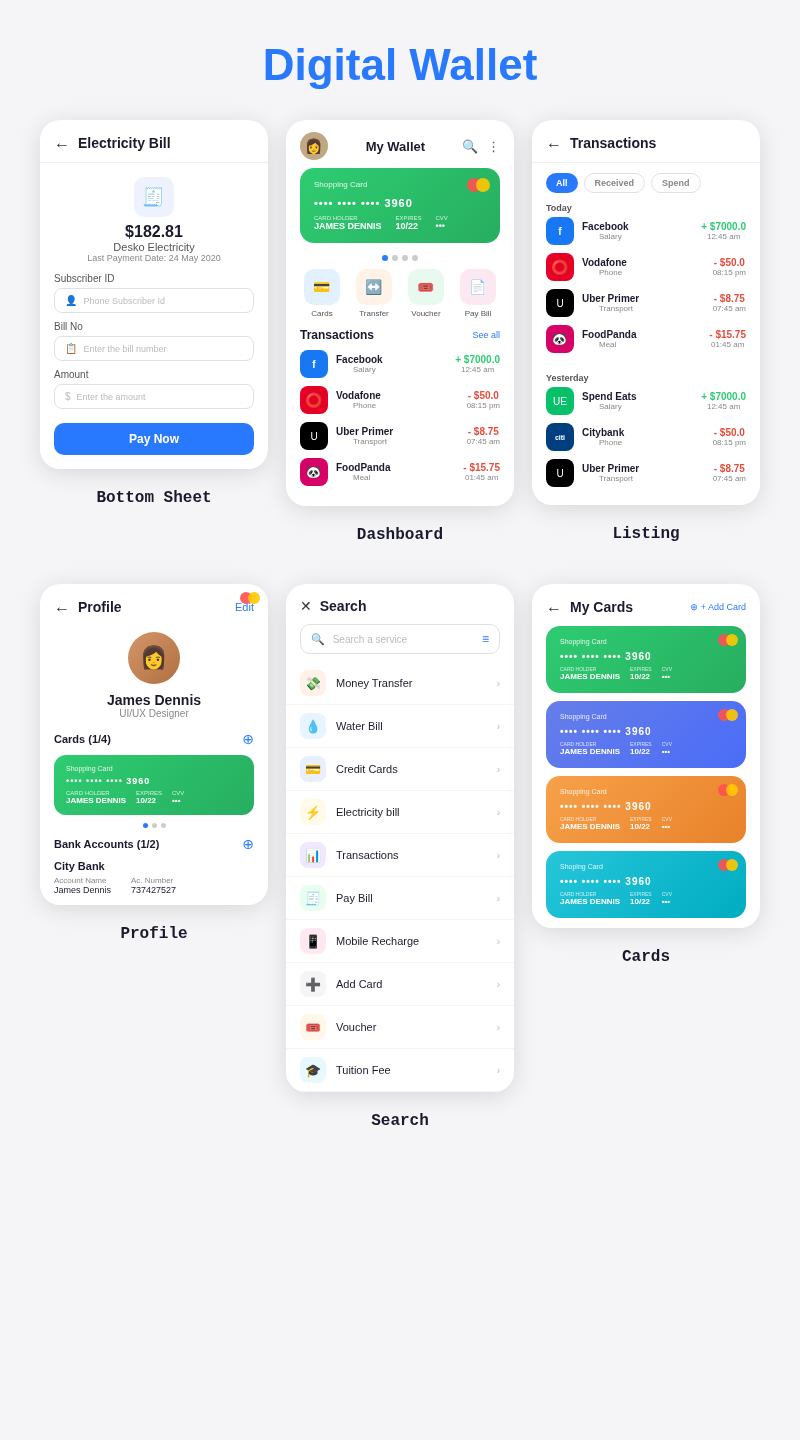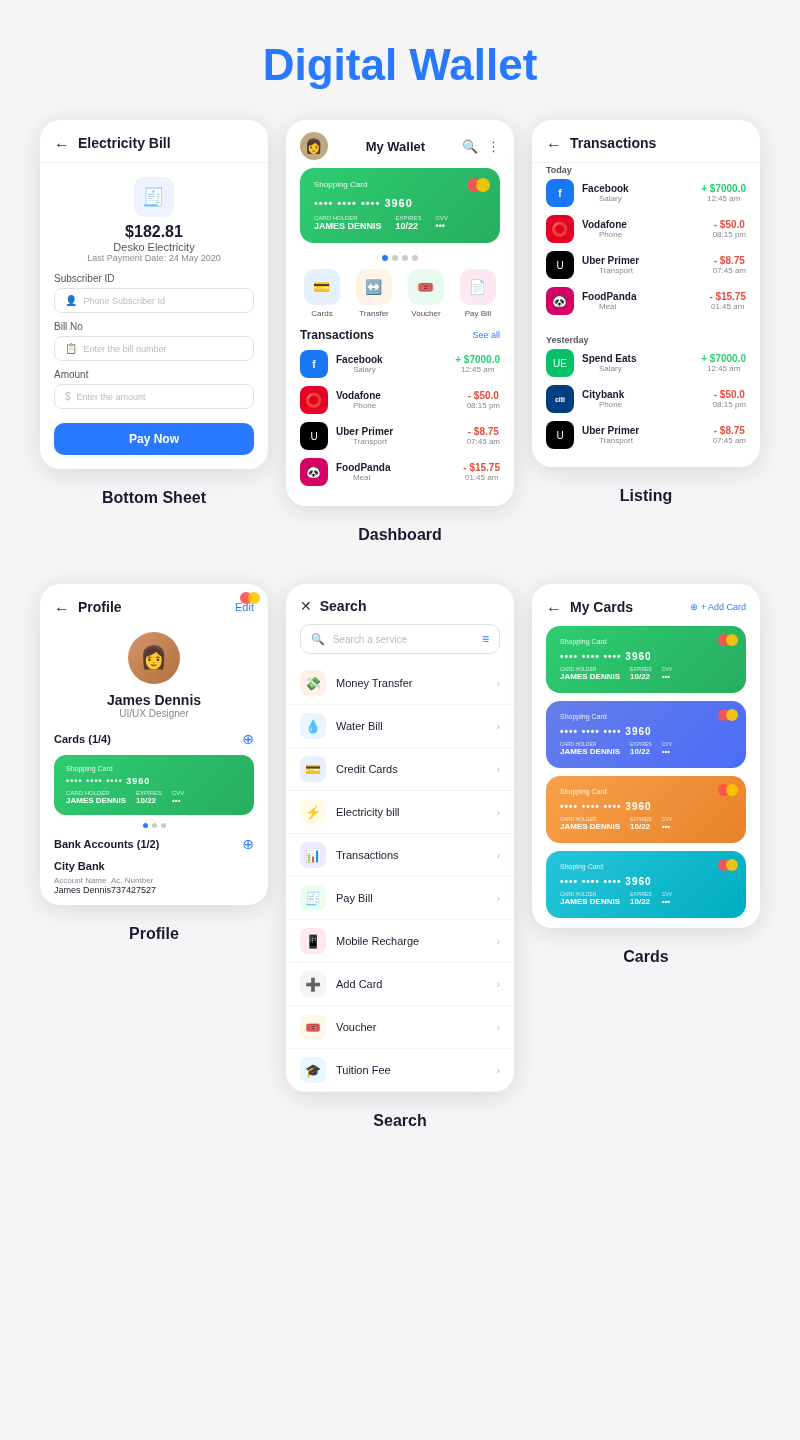--- a/index.html
+++ b/index.html
@@ -38,20 +38,21 @@
       align-items: center;
       gap: 12px;
     }
 
     .screen-label {
       font-size: 16px;
       font-weight: 600;
       color: #1a1a2e;
       text-align: center;
       margin-top: 8px;
+      font-family: Liberation Mono, monospace;
     }
 
     
     .phone {
       width: 228px;
       background: #fff;
       border-radius: 20px;
       box-shadow: 0 4px 24px rgba(0,0,0,0.12);
       overflow: hidden;
       position: relative;
@@ -230,21 +231,21 @@
     .card-dots-sm { display: flex; gap: 4px; justify-content: center; margin-top: 6px; }
     .card-dot-sm { width: 5px; height: 5px; border-radius: 50%; background: #ccc; }
     .card-dot-sm.active { background: #2979ff; }
 
     .bank-section { padding: 0 14px 10px; }
     .bank-header { display: flex; justify-content: space-between; align-items: center; margin-bottom: 8px; }
     .bank-title { font-size: 11px; font-weight: 700; color: #1a1a2e; }
 
     .bank-info { }
     .bank-name-big { font-size: 11px; font-weight: 600; color: #1a1a2e; }
-    .bank-row { display: flex; margin-top: 4px; }
+    .bank-row { display: flex; gap: 20px; margin-top: 4px; }
     .bank-col-label { font-size: 8px; color: #888; }
     .bank-col-value { font-size: 9px; color: #1a1a2e; font-weight: 500; }
 
     
     .sr-header {
       display: flex; align-items: center; gap: 8px; padding: 14px 14px 10px;
     }
     .sr-close { font-size: 14px; color: #333; }
     .sr-title { font-size: 14px; font-weight: 600; color: #1a1a2e; }
 
@@ -456,20 +457,25 @@
     </div>
     <div class="screen-label">Dashboard</div>
   </div>
 
   <div class="screen-wrap">
     <div class="phone">
       <div class="ls-header">
         <span style="font-size:16px;color:#333;">←</span>
         <span class="ls-title">Transactions</span>
       </div>
+      <div class="ls-tabs">
+        <button class="ls-tab active">All</button>
+        <button class="ls-tab inactive">Received</button>
+        <button class="ls-tab inactive">Spend</button>
+      </div>
       <div class="ls-day-label">Today</div>
       <div class="ls-body">
         <div class="tx-item">
           <div class="tx-logo logo-fb" style="width:28px;height:28px;border-radius:8px;">f</div>
           <div class="tx-info">
               <div class="tx-name">Facebook</div>
               <div class="tx-cat">Salary</div>
             </div>
           <div class="tx-right">
               <div class="tx-amount green">+ $7000.0</div>

